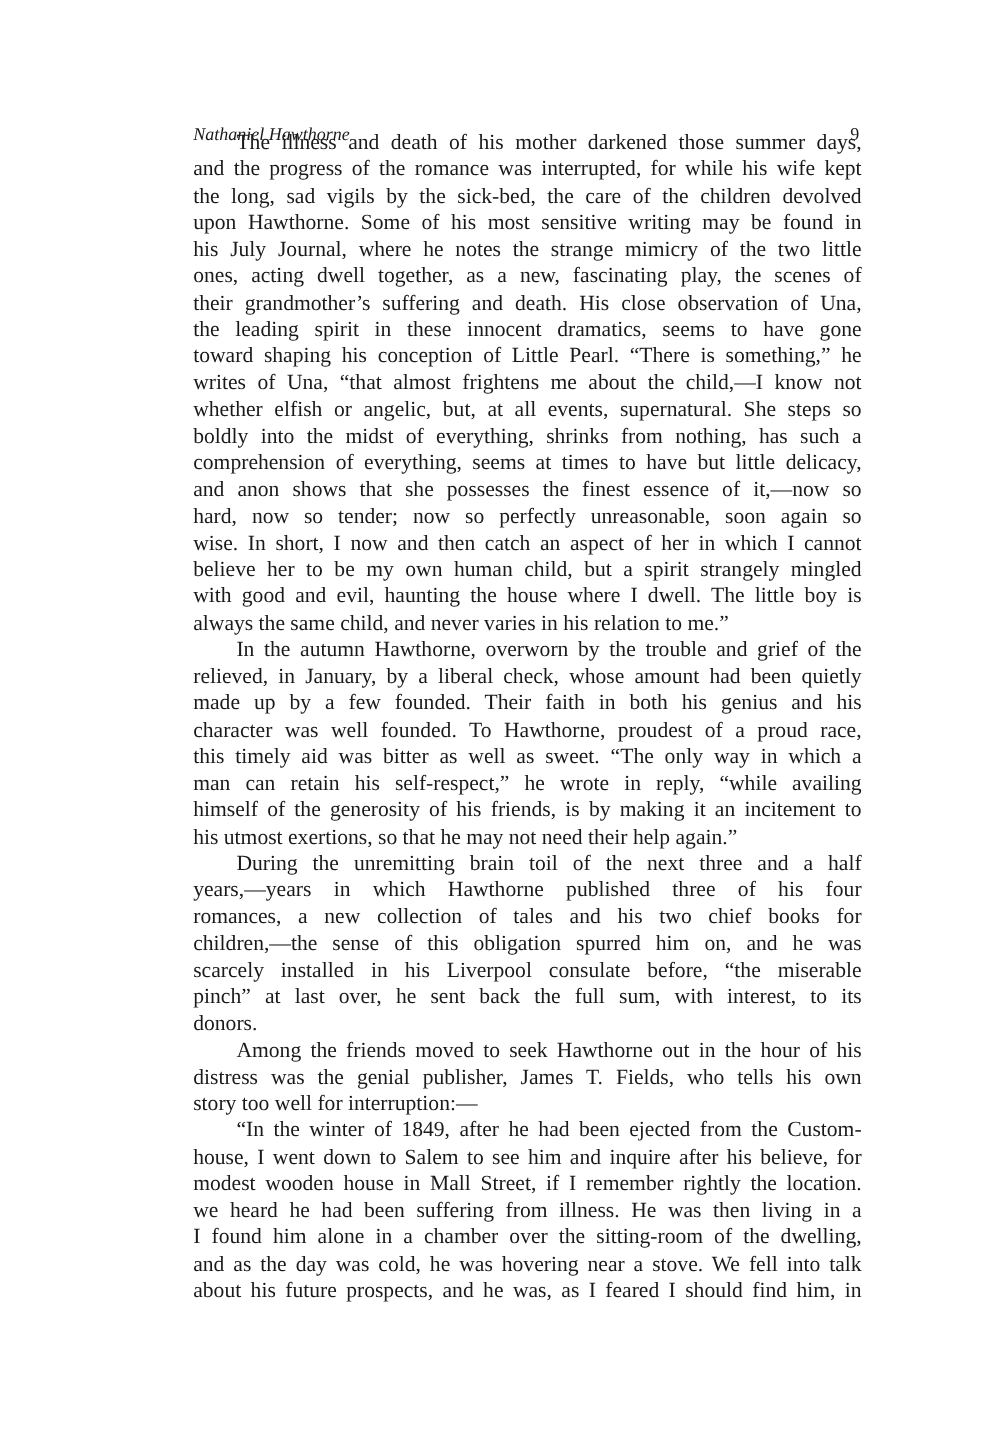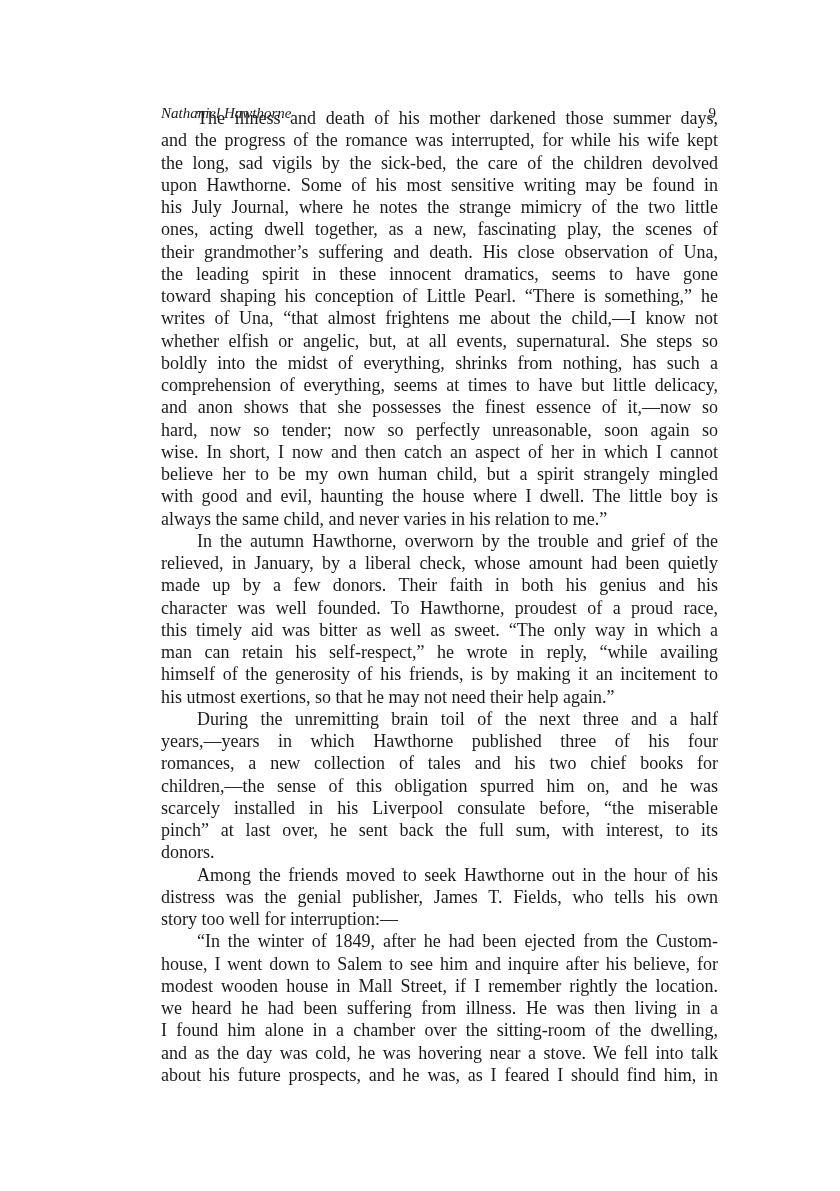--- a/index.html
+++ b/index.html
@@ -53,21 +53,21 @@
       <span class="line">hard, now so tender; now so perfectly unreasonable, soon again so</span>
       <span class="line">wise. In short, I now and then catch an aspect of her in which I cannot</span>
       <span class="line">believe her to be my own human child, but a spirit strangely mingled</span>
       <span class="line">with good and evil, haunting the house where I dwell. The little boy is</span>
       <span class="line last">always the same child, and never varies in his relation to me.”</span>
     </div>
 
     <div class="paragraph">
       <span class="line indent">In the autumn Hawthorne, overworn by the trouble and grief of the</span>
       <span class="line">relieved, in January, by a liberal check, whose amount had been quietly</span>
-      <span class="line">made up by a few donors. Their faith in both his genius and his</span>
+      <span class="line">made up by a few founded. Their faith in both his genius and his</span>
       <span class="line">character was well founded. To Hawthorne, proudest of a proud race,</span>
       <span class="line">this timely aid was bitter as well as sweet. “The only way in which a</span>
       <span class="line">man can retain his self-respect,” he wrote in reply, “while availing</span>
       <span class="line">himself of the generosity of his friends, is by making it an incitement to</span>
       <span class="line last">his utmost exertions, so that he may not need their help again.”</span>
     </div>
 
     <div class="paragraph">
       <span class="line indent">During the unremitting brain toil of the next three and a half</span>
       <span class="line">years,—years in which Hawthorne published three of his four</span>

